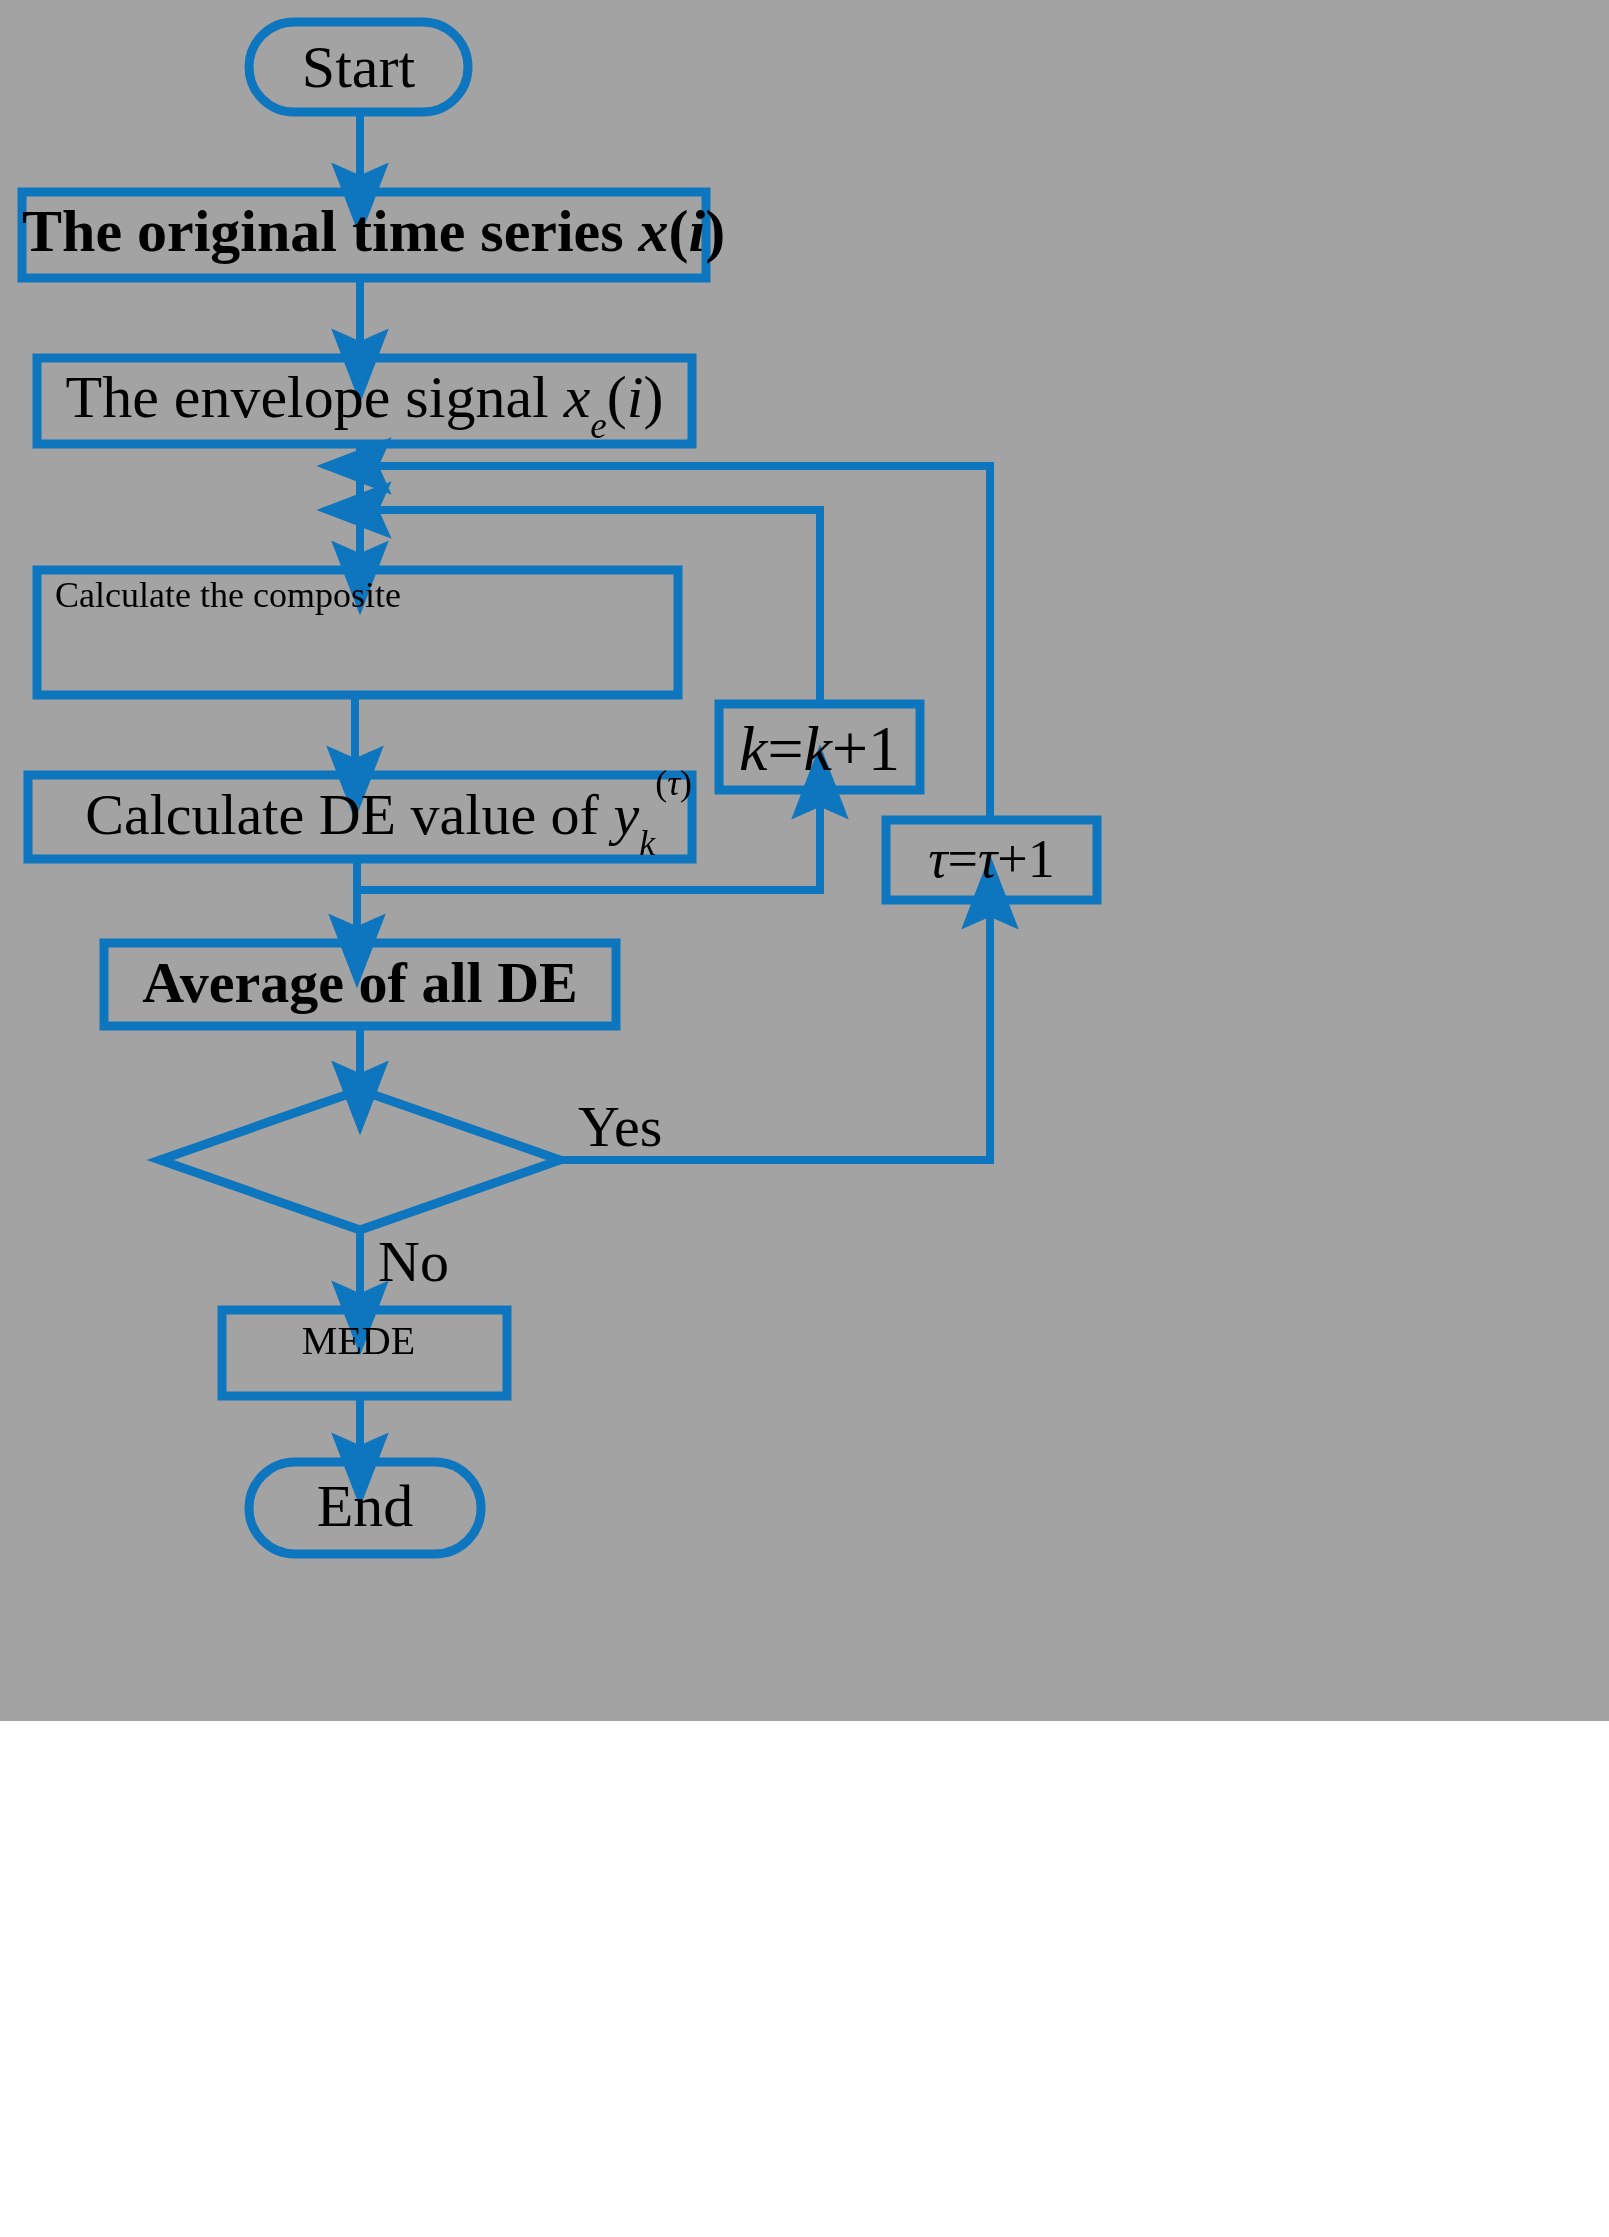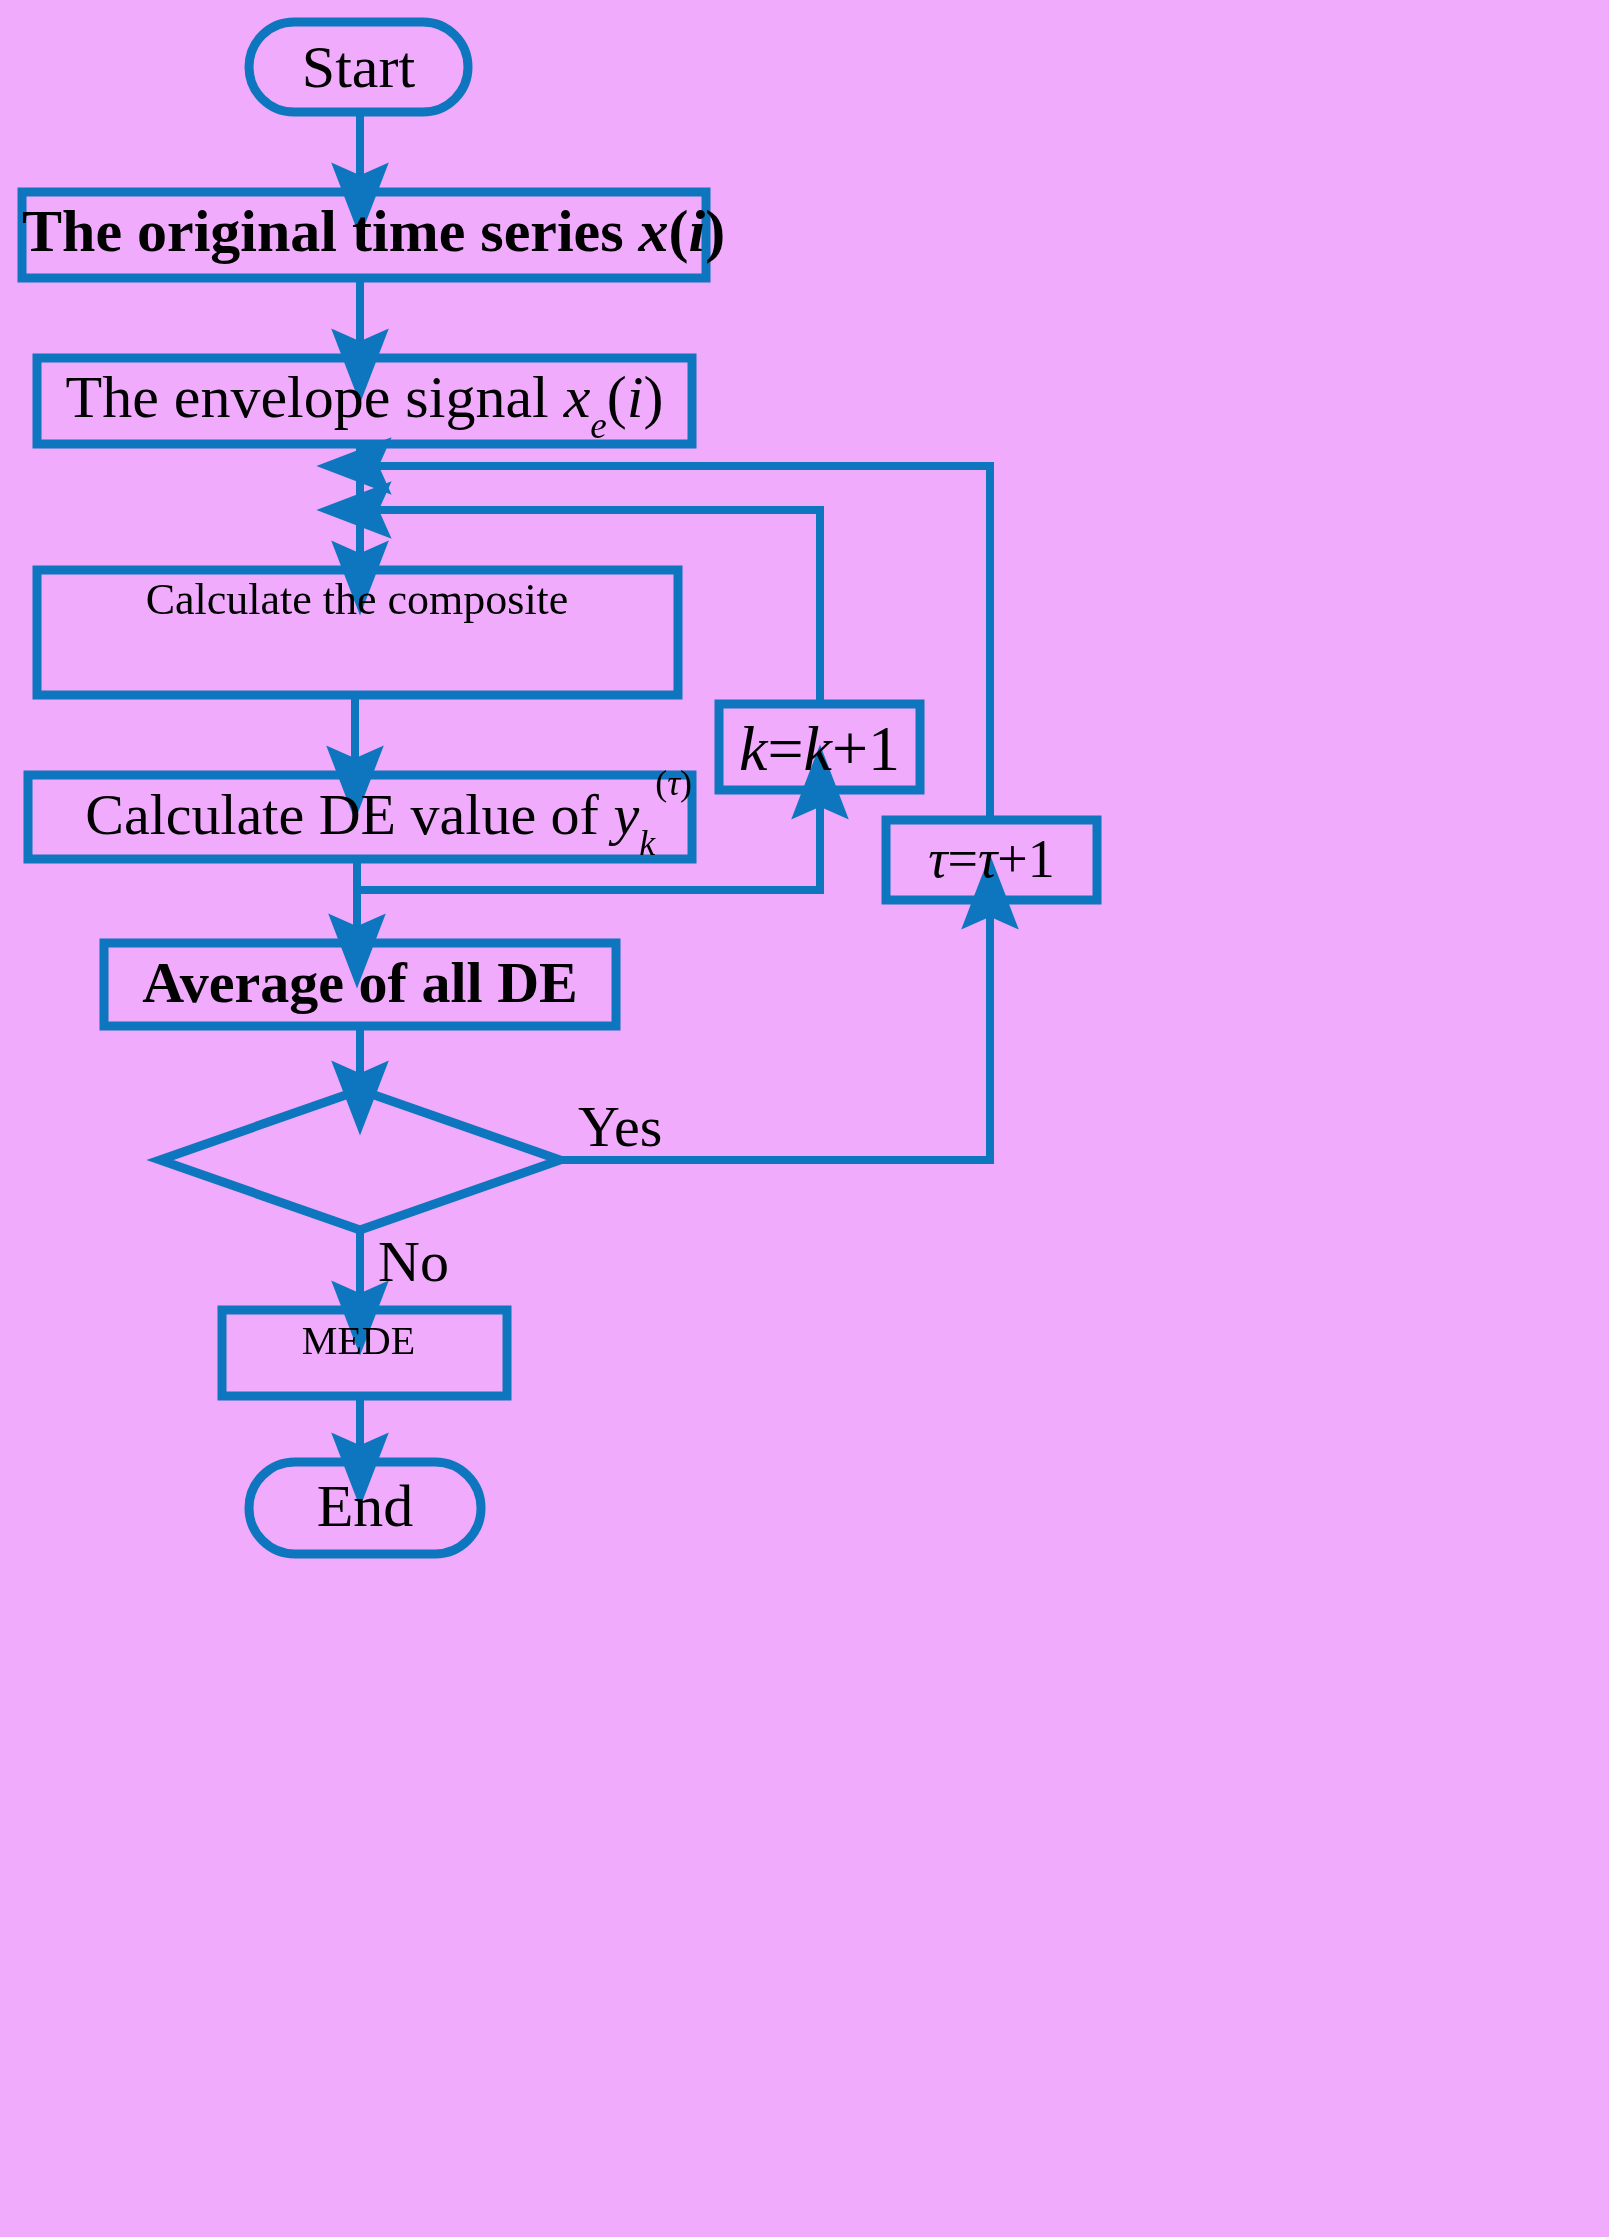--- a/index.html
+++ b/index.html
@@ -3,22 +3,22 @@
 <meta charset="utf-8">
 <style>
   html, body {
     margin: 0;
     padding: 0;
     background: #ffffff;
   }
   #stage {
     position: relative;
     width: 1609px;
-    height: 2237px;
-    background: #f0abfc;
+    height: 1721px;
+    background: #a3a3a3;
     font-family: "Liberation Serif", "DejaVu Serif", serif;
     overflow: hidden;
   }
   svg#flow {
     position: absolute;
     left: 0; top: 0;
     width: 1609px;
     height: 2237px;
   }
   .node-text {
@@ -107,21 +107,21 @@
       <path d="M990,820 L990,466 L374,466" marker-end="url(#ah)"></path>
     </g>
   </svg>
 
   <div class="node-text ctr" style="left:249px; top:36px; width:219px; font-size:60px;">Start</div>
 
   <div class="node-text ctr" style="left:22px; top:200px; width:684px; font-size:60px;font-weight:bold;"><span>The original time series <span class="it">x</span>(<span class="it">i</span>)</span></div>
 
   <div class="node-text ctr" style="left:37px; top:366px; width:655px; font-size:60px;"><span>The envelope signal <span class="it">x</span><span class="sub">e</span>(<span class="it">i</span>)</span></div>
 
-  <div class="node-text" style="left:47px; top:576px; width:620px; font-size:44px; line-height:1.07;text-align:center;"><span>Calculate the composite</span><br></div>
+  <div class="node-text" style="left:55px; top:576px; width:620px; font-size:36px; line-height:1.07;"><span>Calculate the composite</span><br></div>
 
   <div class="node-text ctr" style="left:28px; top:783px; width:664px; font-size:58px;text-align:right;"><span>Calculate DE value of <span class="it">y</span><span class="sub">k</span><span class="sup">(<span class="it">τ</span>)</span></span></div>
 
   <div class="node-text ctr" style="left:104px; top:952px; width:512px; font-size:58px;font-weight:bold;">Average of all DE</div>
 
   <div class="node-text ctr" style="left:719px; top:715px; width:201px; font-size:64px;"><span><span class="it">k</span>=<span class="it">k</span>+1</span></div>
 
   <div class="node-text ctr" style="left:886px; top:831px; width:211px; font-size:54px;"><span><span class="it">τ</span>=<span class="it">τ</span>+1</span></div>
 
 

